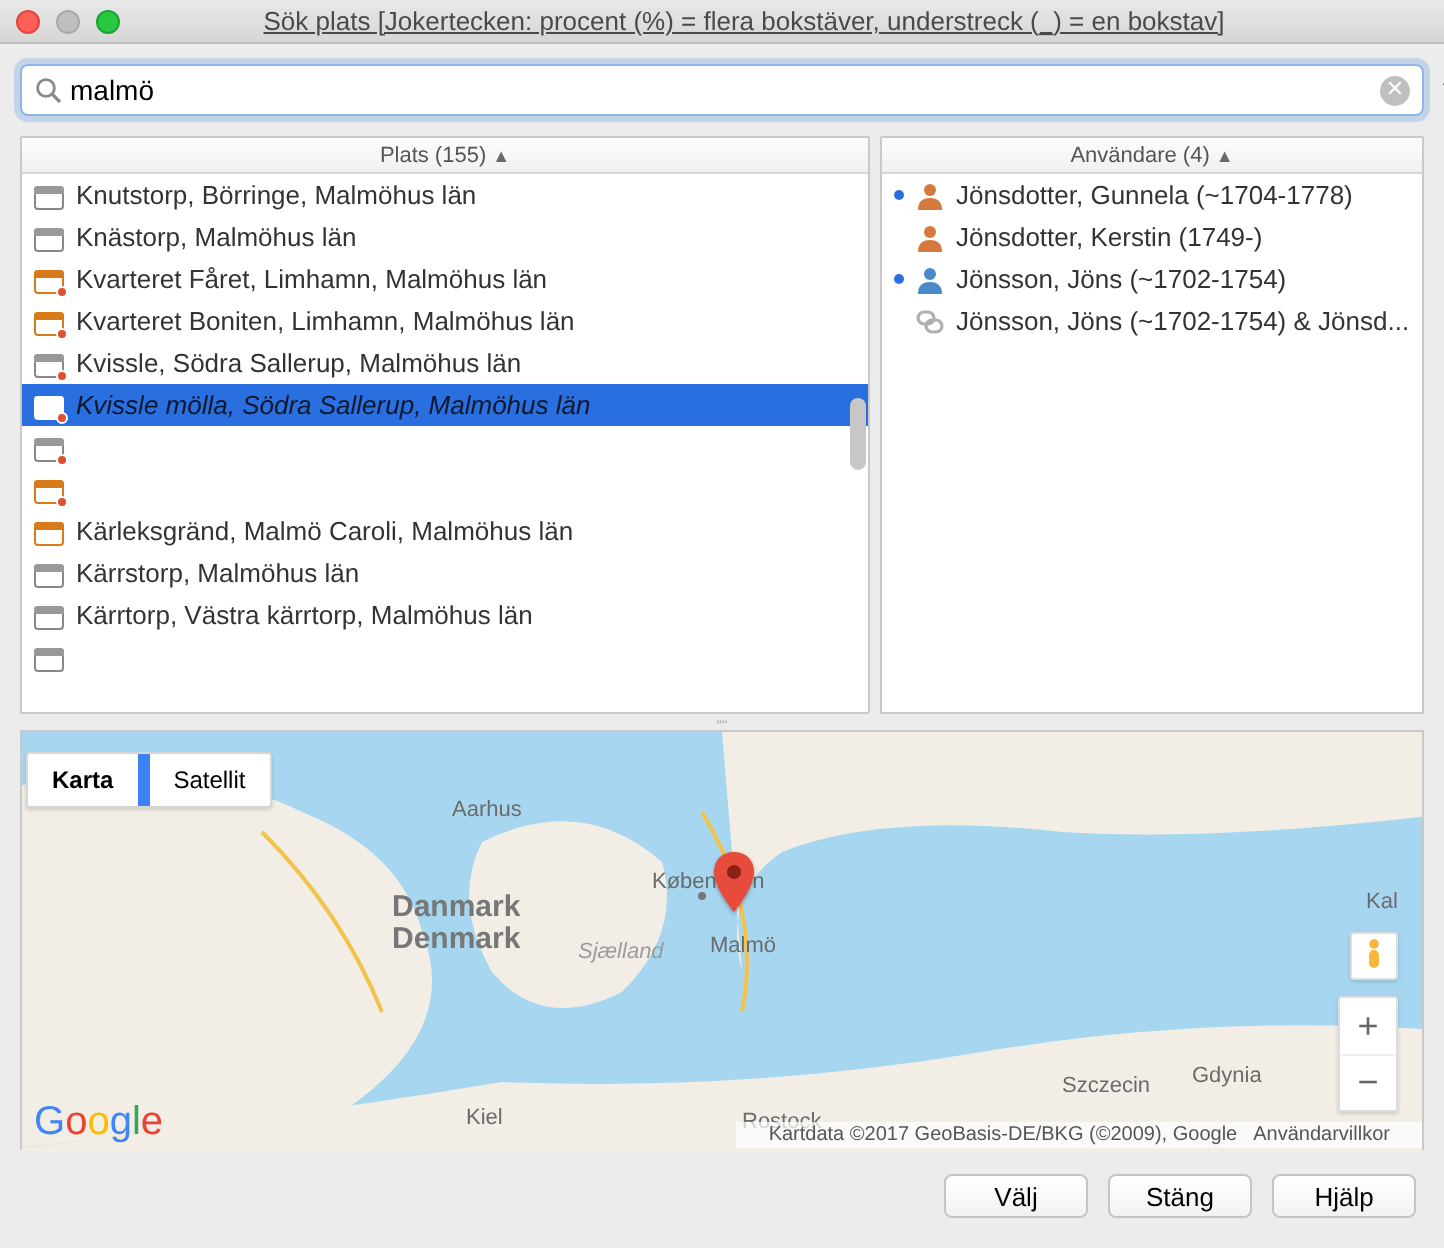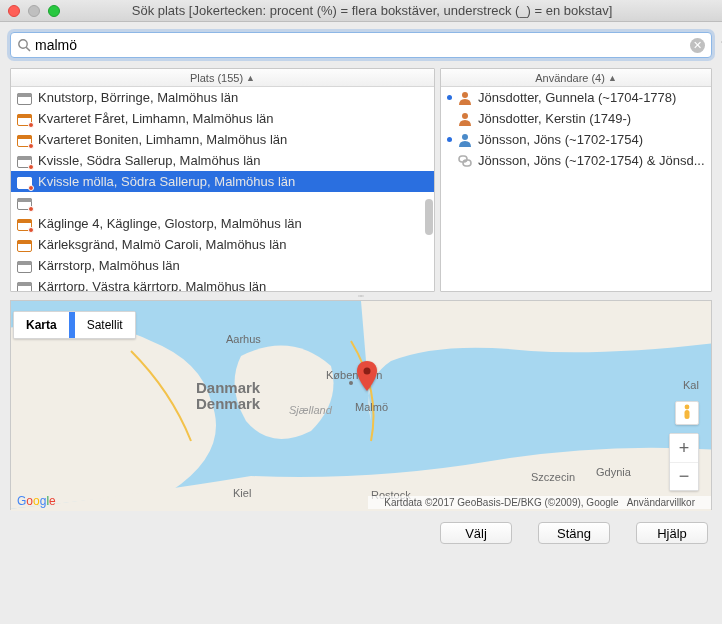--- a/index.html
+++ b/index.html
@@ -3,36 +3,36 @@
 <meta charset="utf-8">
 <style>
 * { margin: 0; padding: 0; box-sizing: border-box; font-family: -apple-system, "Helvetica Neue", Arial, sans-serif; }
 body { background: #ececec; width: 722px; height: 624px; overflow: hidden; font-size: 13px; color: #333; }
 .titlebar { height: 22px; background: linear-gradient(#e8e8e8,#d6d6d6); display: flex; align-items: center; padding: 0 8px; border-bottom: 1px solid #bdbdbd; }
 .traffic { display: flex; gap: 8px; margin-right: 10px; }
 .tl { width: 12px; height: 12px; border-radius: 50%; }
 .tl.red { background:#ff5f57; border:1px solid #e24640;}
 .tl.yel { background:#bfbfbf; border:1px solid #a9a9a9;}
 .tl.grn { background:#28c840; border:1px solid #1ba330;}
-.title { flex:1; text-align:center; font-size:13px; color:#4a4a4a; margin-left:-40px;}
+.title { flex:1; text-align:center; font-size:13px; color:#4a4a4a; margin-left:-40px;text-decoration:underline;}
 .content { padding: 10px; }
 .search-wrap { position:relative; background:#fff; border:1px solid #8db7e6; border-radius:4px; box-shadow:0 0 0 3px rgba(120,170,230,.35); height:26px; display:flex; align-items:center; padding:0 24px 0 24px;}
 .search-wrap .mag { position:absolute; left:6px; top:5px; color:#8a8a8a;}
 .search-wrap input { border:none; outline:none; width:100%; font-size:14px; background:transparent;}
 .search-wrap .clear { position:absolute; right:6px; top:5px; width:15px; height:15px; border-radius:50%; background:#c0c0c0; color:#fff; font-size:11px; line-height:15px; text-align:center; cursor:pointer;}
 .sort-icon { position:absolute; right:-18px; top:6px; font-size:11px; color:#666;}
-.panels { display:flex; gap:5px; margin-top:10px; height:224px;justify-content:flex-end;}
+.panels { display:flex; gap:5px; margin-top:10px; height:289px;justify-content:flex-end;}
 .panel { background:#fff; border:1px solid #c9c9c9; border-radius:1px; display:flex; flex-direction:column; overflow:hidden;}
 .panel.left { flex:0 0 425px; }
 .panel.right { flex:1; }
 .panel-head { height:18px; background:linear-gradient(#fdfdfd,#f0f0f0); border-bottom:1px solid #d7d7d7; font-size:11px; color:#555; display:flex; align-items:center; justify-content:center; gap:3px;}
 .panel-head .arrow { font-size:9px; color:#6a6a6a;}
 .list { overflow-y:auto; flex:1; position:relative;}
 .row { display:flex; align-items:center; height:21px; padding:0 6px; gap:6px; white-space:nowrap; font-size:13px;}
-.row.sel { background:#2a6fe0; color:#e5e5e5;}
+.row.sel { background:#2a6fe0; color:#0f172a;font-style:italic;}
 .icon-cal { width:15px; height:14px; display:inline-block; position:relative;}
 .icon-cal::before { content:""; position:absolute; inset:2px 0 0 0; border:1px solid #888; border-radius:2px; background:#fff;}
 .icon-cal::after { content:""; position:absolute; top:2px; left:0; right:0; height:4px; background:#999; border-radius:2px 2px 0 0;}
 .icon-cal.orange::after { background:#d97a1a;}
 .icon-cal.orange::before { border-color:#d97a1a;}
 .row.sel .icon-cal::before { border-color:#fff;}
 .row.sel .icon-cal::after { background:#fff;}
 .icon-cal .dot { position:absolute; right:-2px; bottom:-2px; width:6px; height:6px; border-radius:50%; background:#e05030; border:1px solid #fff;}
 .urow { display:flex; align-items:center; height:21px; padding:0 6px; gap:5px; font-size:13px;}
 .urow .bullet { width:5px; height:5px; border-radius:50%; background:#2a6fe0; flex-shrink:0;}
@@ -51,24 +51,24 @@
 .road { stroke:#f3c24b; stroke-width:2; fill:none;}
 .city { fill:#6b6b6b; font-size:11px;}
 .country { fill:#777; font-size:15px; font-weight:600;}
 .region { fill:#9c9c9c; font-size:11px; font-style:italic;}
 .marker { position:absolute; left:345px; top:60px; }
 .marker svg { filter:drop-shadow(0 1px 1px rgba(0,0,0,.3));}
 .peg { position:absolute; right:12px; top:100px; width:24px; height:24px; background:#fff; border:1px solid #ddd; border-radius:2px; display:flex; align-items:center; justify-content:center; box-shadow:0 1px 2px rgba(0,0,0,.15);}
 .zoom { position:absolute; right:12px; top:132px; background:#fff; border:1px solid #ddd; border-radius:2px; box-shadow:0 1px 2px rgba(0,0,0,.15);}
 .zoom button { display:block; width:28px; height:28px; border:none; background:#fff; font-size:18px; color:#666; cursor:pointer;}
 .zoom button + button { border-top:1px solid #eee;}
-.glogo { position:absolute; bottom:1px; left:6px; font-size:12px; font-weight:500;}
+.glogo { position:absolute; bottom:1px; left:6px; font-size:20px; font-weight:500;}
 .glogo span:nth-child(1){color:#4285F4;}.glogo span:nth-child(2){color:#EA4335;}.glogo span:nth-child(3){color:#FBBC05;}.glogo span:nth-child(4){color:#4285F4;}.glogo span:nth-child(5){color:#34A853;}.glogo span:nth-child(6){color:#EA4335;}
 .attrib { position:absolute; bottom:0; right:0; background:rgba(255,255,255,.7); font-size:10px; color:#555; padding:1px 16px; display:flex; gap:8px;margin-top:19px;}
-.footer { display:flex; justify-content:flex-end; gap:26px; padding:12px 4px 0;}
+.footer { display:flex; justify-content:flex-end; gap:10px; padding:12px 4px 0;}
 .footer button { min-width:72px; height:22px; border:1px solid #c4c4c4; border-radius:4px; background:linear-gradient(#fff,#f2f2f2); font-size:13px; cursor:pointer;}
 .scrollbar-thumb { position:absolute; right:1px; top:112px; width:8px; height:36px; background:#c7c7c7; border-radius:4px;}
 </style>
 </head>
 <body>
 
 <div class="titlebar">
   <div class="traffic">
     <div class="tl red"></div>
     <div class="tl yel"></div>
@@ -99,20 +99,24 @@
         <span>(155)</span>
         <span class="arrow">▲</span>
       </div>
       <div class="list" id="placesList">
 
       <div class="row">
             <span class="icon-cal"></span>
             <span>Knutstorp, Börringe, Malmöhus län</span>
           </div>
           <div class="row">
+            <span class="icon-cal"></span>
+            <span>Knästorp, Malmöhus län</span>
+          </div>
+          <div class="row">
             <span class="icon-cal orange">
               <span class="dot"></span>
             </span>
             <span>Kvarteret Fåret, Limhamn, Malmöhus län</span>
           </div>
           <div class="row">
             <span class="icon-cal orange">
               <span class="dot"></span>
             </span>
             <span>Kvarteret Boniten, Limhamn, Malmöhus län</span>
@@ -131,21 +135,20 @@
           </div>
           <div class="row">
             <span class="icon-cal">
               <span class="dot"></span>
             </span>
           </div>
           <div class="row">
             <span class="icon-cal orange">
               <span class="dot"></span>
             </span>
-            <span>Käglinge 4, Käglinge, Glostorp, Malmöhus län</span>
           </div>
           <div class="row">
             <span class="icon-cal orange"></span>
             <span>Kärleksgränd, Malmö Caroli, Malmöhus län</span>
           </div>
           <div class="row">
             <span class="icon-cal"></span>
             <span>Kärrstorp, Malmöhus län</span>
           </div>
           <div class="row">

